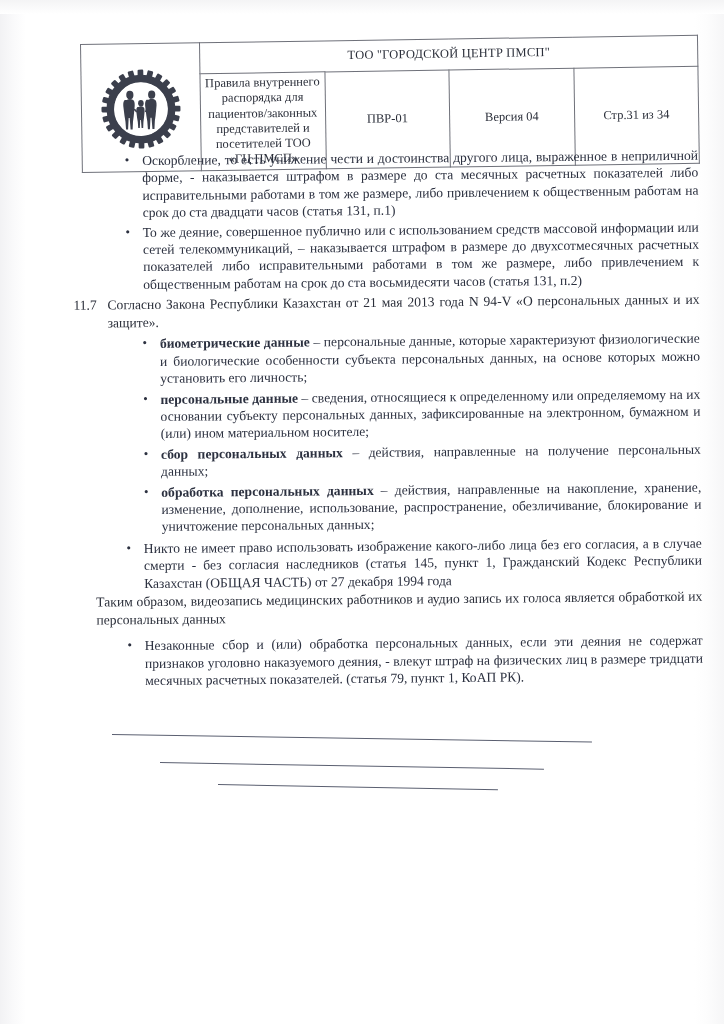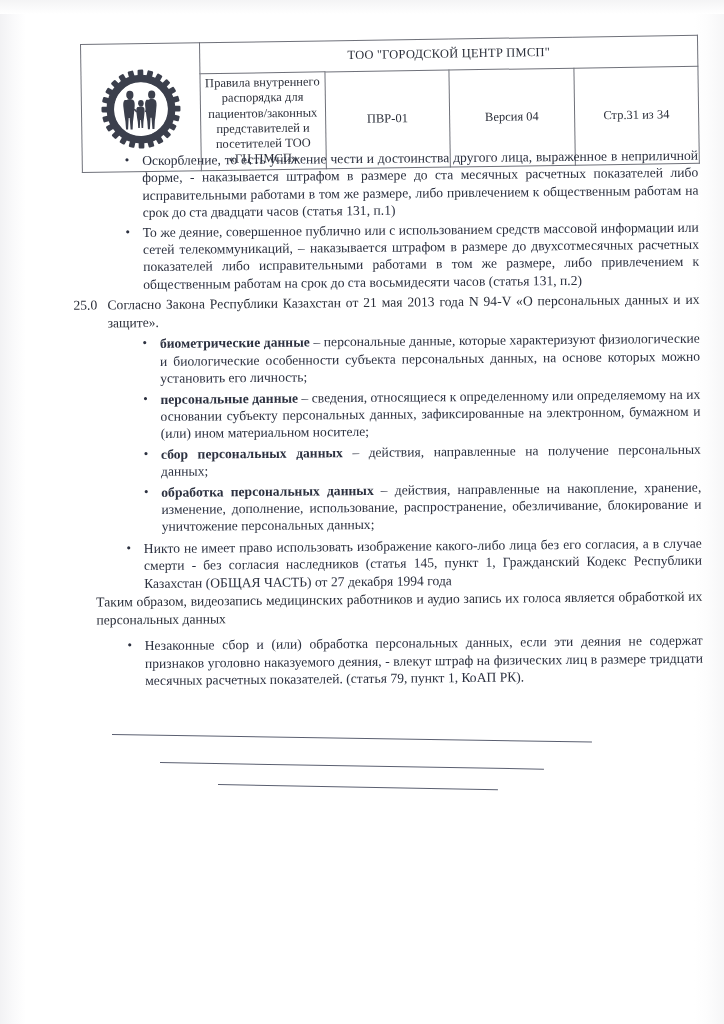--- a/index.html
+++ b/index.html
@@ -264,21 +264,21 @@
     <span class="bullet-dot">•</span>
     <span class="bullet-text">Оскорбление, то есть унижение чести и достоинства другого лица, выраженное в неприличной форме, - наказывается штрафом в размере до ста месячных расчетных показателей либо исправительными работами в том же размере, либо привлечением к общественным работам на срок до ста двадцати часов (статья 131, п.1)</span>
   </div>
 
   <div class="para lvl1 bullet-row" style="margin-top:2px;">
     <span class="bullet-dot">•</span>
     <span class="bullet-text">То же деяние, совершенное публично или с использованием средств массовой информации или сетей телекоммуникаций, – наказывается штрафом в размере до двухсотмесячных расчетных показателей либо исправительными работами в том же размере, либо привлечением к общественным работам на срок до ста восьмидесяти часов (статья 131, п.2)</span>
   </div>
 
   <div class="clause" style="margin-top:3px;">
-    <span class="clause-num">25.0</span>
+    <span class="clause-num">11.7</span>
     <span class="clause-text">Согласно Закона Республики Казахстан от 21 мая 2013 года N 94-V «О персональных данных и их защите».</span>
   </div>
 
   <div class="para lvl2 bullet-row" style="margin-top:4px;">
     <span class="bullet-dot">•</span>
     <span class="bullet-text"><span class="term">биометрические данные</span><span> – персональные данные, которые характеризуют физиологические и биологические особенности субъекта персональных данных, на основе которых можно установить его личность;</span></span>
   </div>
 
   <div class="para lvl2 bullet-row" style="margin-top:3px;">
     <span class="bullet-dot">•</span>

